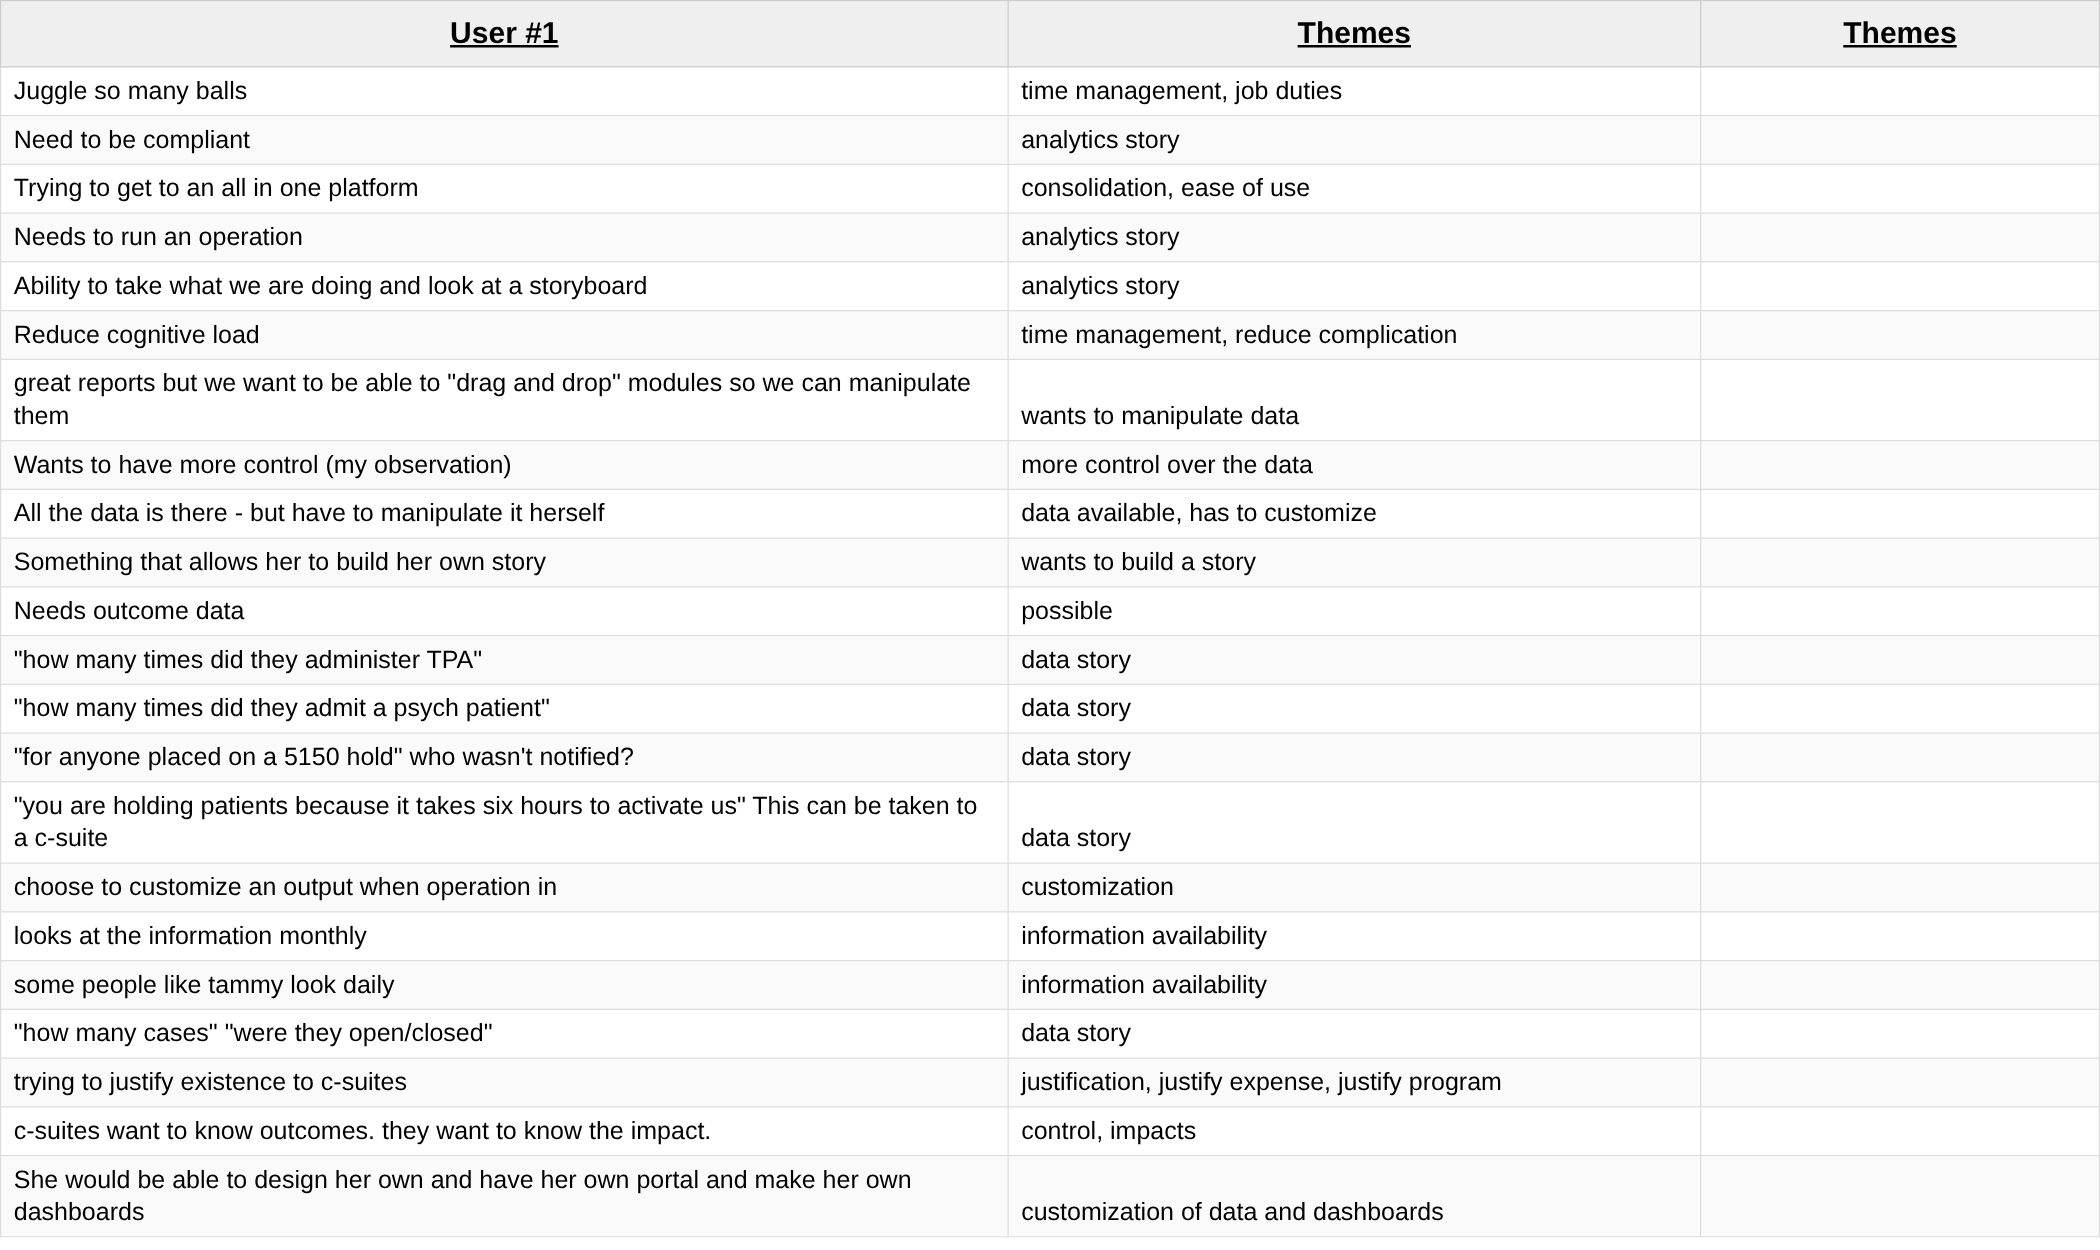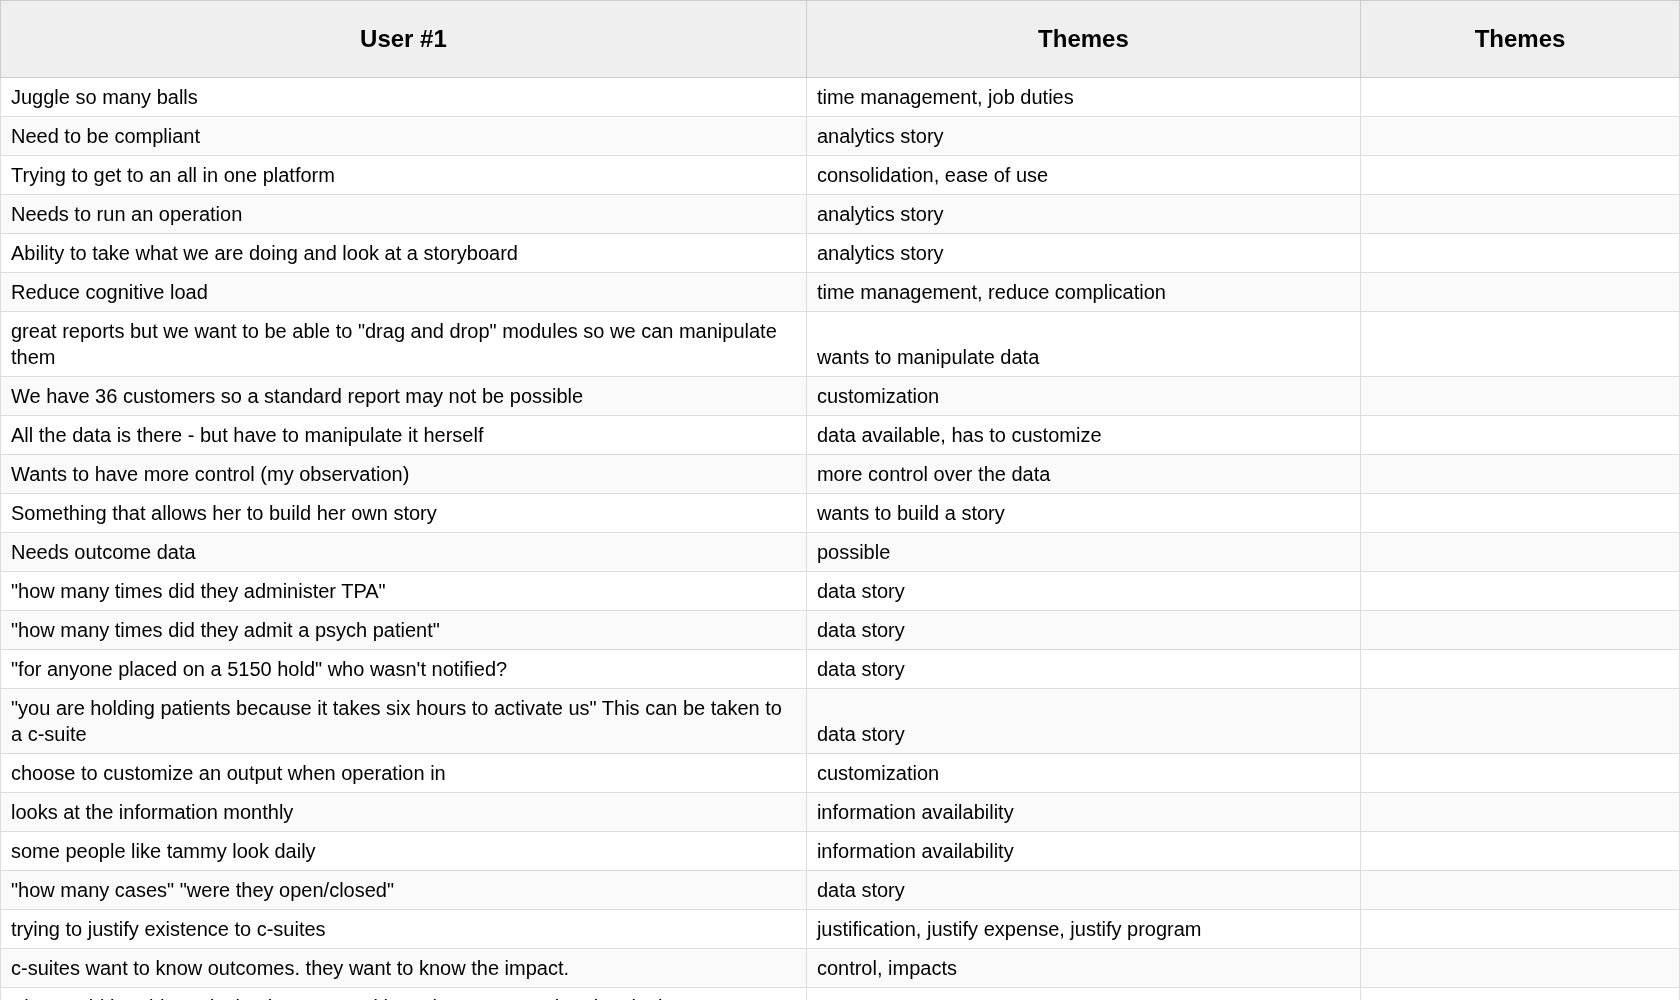--- a/index.html
+++ b/index.html
@@ -12,24 +12,25 @@
     background: #fff;
   }
   table {
     width: 100%;
     border-collapse: collapse;
     table-layout: fixed;
   }
   th {
     background: #efefef;
     border: 1px solid #ccc;
-    padding: 24px 10px;
+    padding: 12px 10px;
     font-weight: bold;
     font-size: 24px;
     text-align: center;
+    text-decoration: underline;
   }
   td {
     border: 1px solid #ddd;
     padding: 6px 10px;
     vertical-align: bottom;
     background: #fff;
     font-size: 20px;
     line-height: 1.3;
   }
   tbody tr:nth-child(even) td {
@@ -85,32 +86,27 @@
         <td>Reduce cognitive load</td>
         <td>time management, reduce complication</td>
         <td></td>
       </tr>
       <tr>
         <td>great reports but we want to be able to "drag and drop" modules so we can manipulate them</td>
         <td>wants to manipulate data</td>
         <td></td>
       </tr>
       <tr>
-        <td>We have 36 customers so a standard report may not be possible</td>
-        <td>customization</td>
+        <td>Wants to have more control (my observation)</td>
+        <td>more control over the data</td>
         <td></td>
       </tr>
       <tr>
         <td>All the data is there - but have to manipulate it herself</td>
         <td>data available, has to customize</td>
-        <td></td>
-      </tr>
-      <tr>
-        <td>Wants to have more control (my observation)</td>
-        <td>more control over the data</td>
         <td></td>
       </tr>
       <tr>
         <td>Something that allows her to build her own story</td>
         <td>wants to build a story</td>
         <td></td>
       </tr>
       <tr>
         <td>Needs outcome data</td>
         <td>possible</td>

